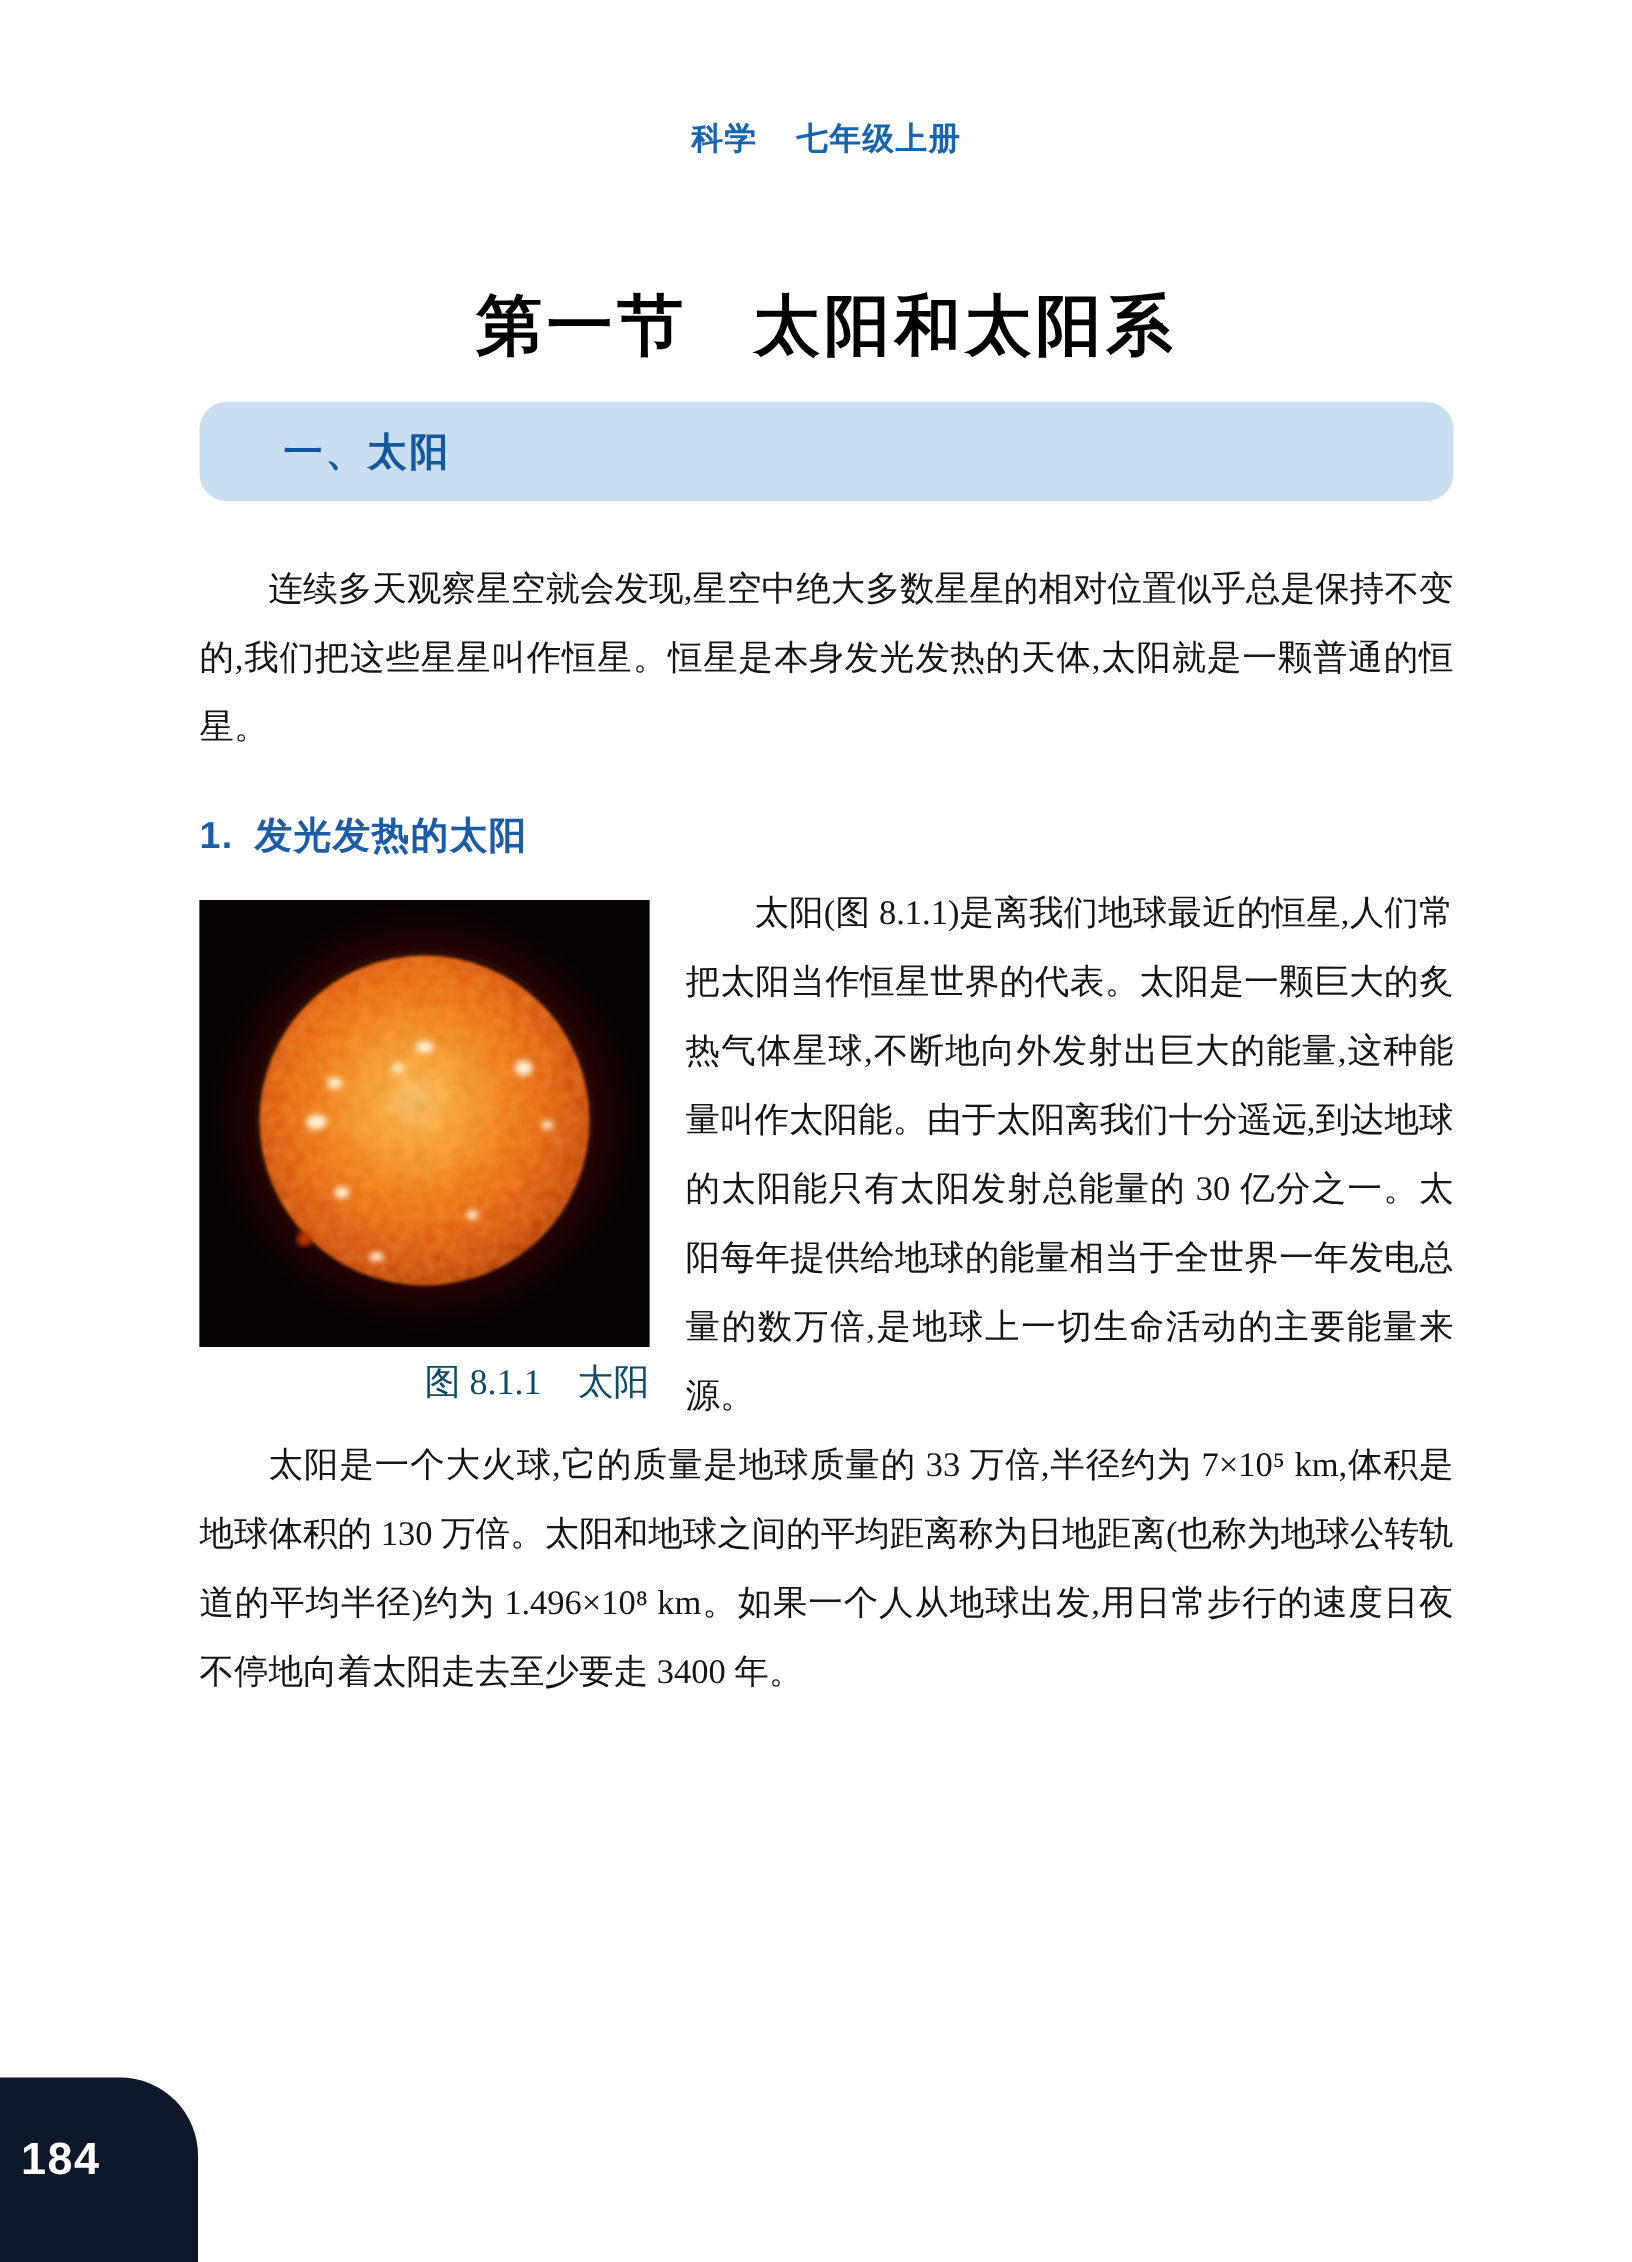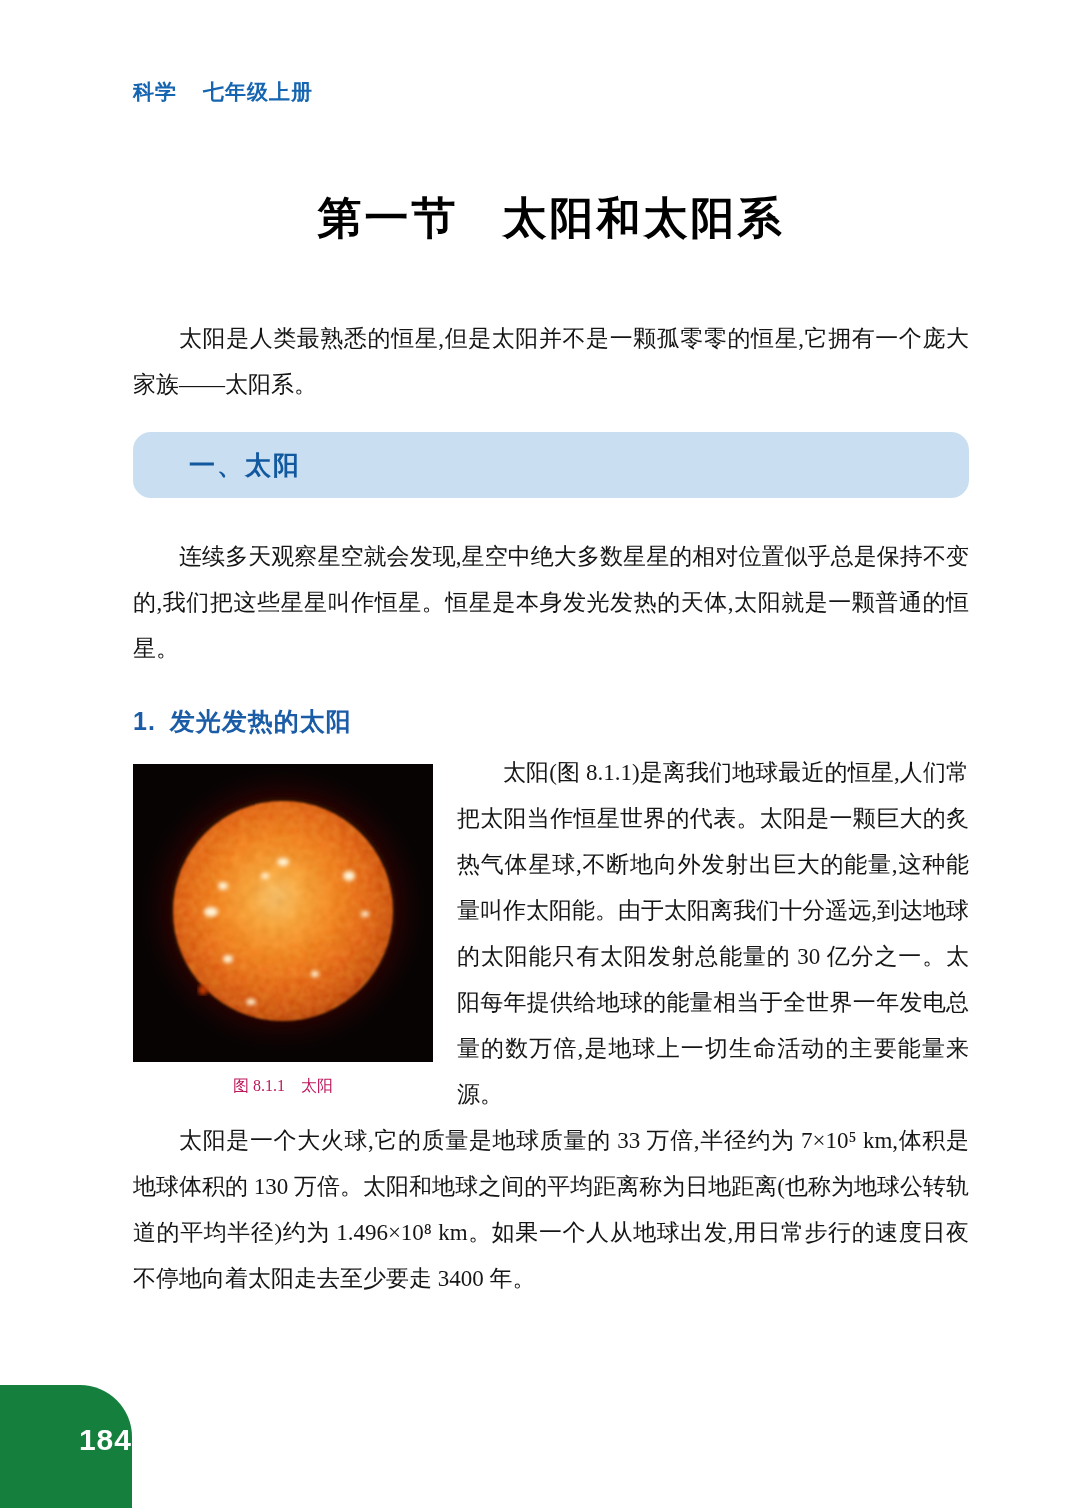--- a/index.html
+++ b/index.html
@@ -11,21 +11,21 @@
     overflow:hidden;
     box-sizing:border-box;
     padding:78px 119px 0 133px;
     font-family:"Liberation Serif","DejaVu Serif",serif;
     color:#111111;
   }
   
   .book-header{
     font-family:Liberation Mono, monospace;
     font-weight:bold;font-size:21px;color:#1565B0;
-    letter-spacing:1px;height:26px;
+    letter-spacing:1px;height:26px;text-align:center;
   }
   .book-header .vol{margin-left:26px;}
   
   .chapter-title{
     margin:88px 0 0 0;
     text-align:center;
     font-family:"Liberation Sans","DejaVu Sans",sans-serif;
     font-weight:bold;font-size:44px;line-height:52px;color:#000;
     letter-spacing:3px;
   }
@@ -65,57 +65,56 @@
   
   .flow{margin-top:14px;}
   .flow::after{content:"";display:block;clear:both;}
   .sun-figure{
     float:left;
     width:300px;
     margin:14px 24px 6px 0;
   }
   .sun-photo{width:300px;height:298px;background:#070303;display:block;}
   .figure-caption{
-    text-align:center;
-    font-size:16px;line-height:28px;
-    margin-top:10px;color:#be185d;
+    text-align:right;
+    font-size:24px;line-height:28px;
+    margin-top:10px;color:#0c4a6e;
   }
   .figure-caption .cap-gap{display:inline-block;width:1em;}
   .p-wrap2{margin-top:0;}
   .p-last{margin-top:12px;}
   
   .page-number-tab{
     position:absolute;left:0;bottom:0;
     width:132px;height:123px;
-    background:#15803d;
+    background:#0f172a;
     border-top-right-radius:52px;
     box-sizing:border-box;
     padding-top:38px;
-    text-align:right;
+    text-align:left;
   }
   .page-number-tab .pn{
     font-family:"Liberation Sans","DejaVu Sans",sans-serif;
     font-weight:bold;font-size:30px;color:#ffffff;letter-spacing:1px;
     padding-left:14px;
   }
 </style>
 </head>
 <body>
 
 <div class="page">
 
   <div class="book-header">
     <span>科学</span><span class="vol">七年级上册</span>
   </div>
 
   <h1 class="chapter-title">
     <span>第一节</span><span class="main">太阳和太阳系</span>
   </h1>
 
-  <p class="body-text indent p-intro">太阳是人类最熟悉的恒星,但是太阳并不是一颗孤零零的恒星,它拥有一个庞大家族——太阳系。</p>
 
   <div class="section-banner">
     <span class="banner-label">一、太阳</span>
   </div>
 
   <p class="body-text indent p-lead">连续多天观察星空就会发现,星空中绝大多数星星的相对位置似乎总是保持不变的,我们把这些星星叫作恒星。恒星是本身发光发热的天体,太阳就是一颗普通的恒星。</p>
 
   <h2 class="sub-heading">
     <span class="num">1.</span><span>发光发热的太阳</span>
   </h2>

